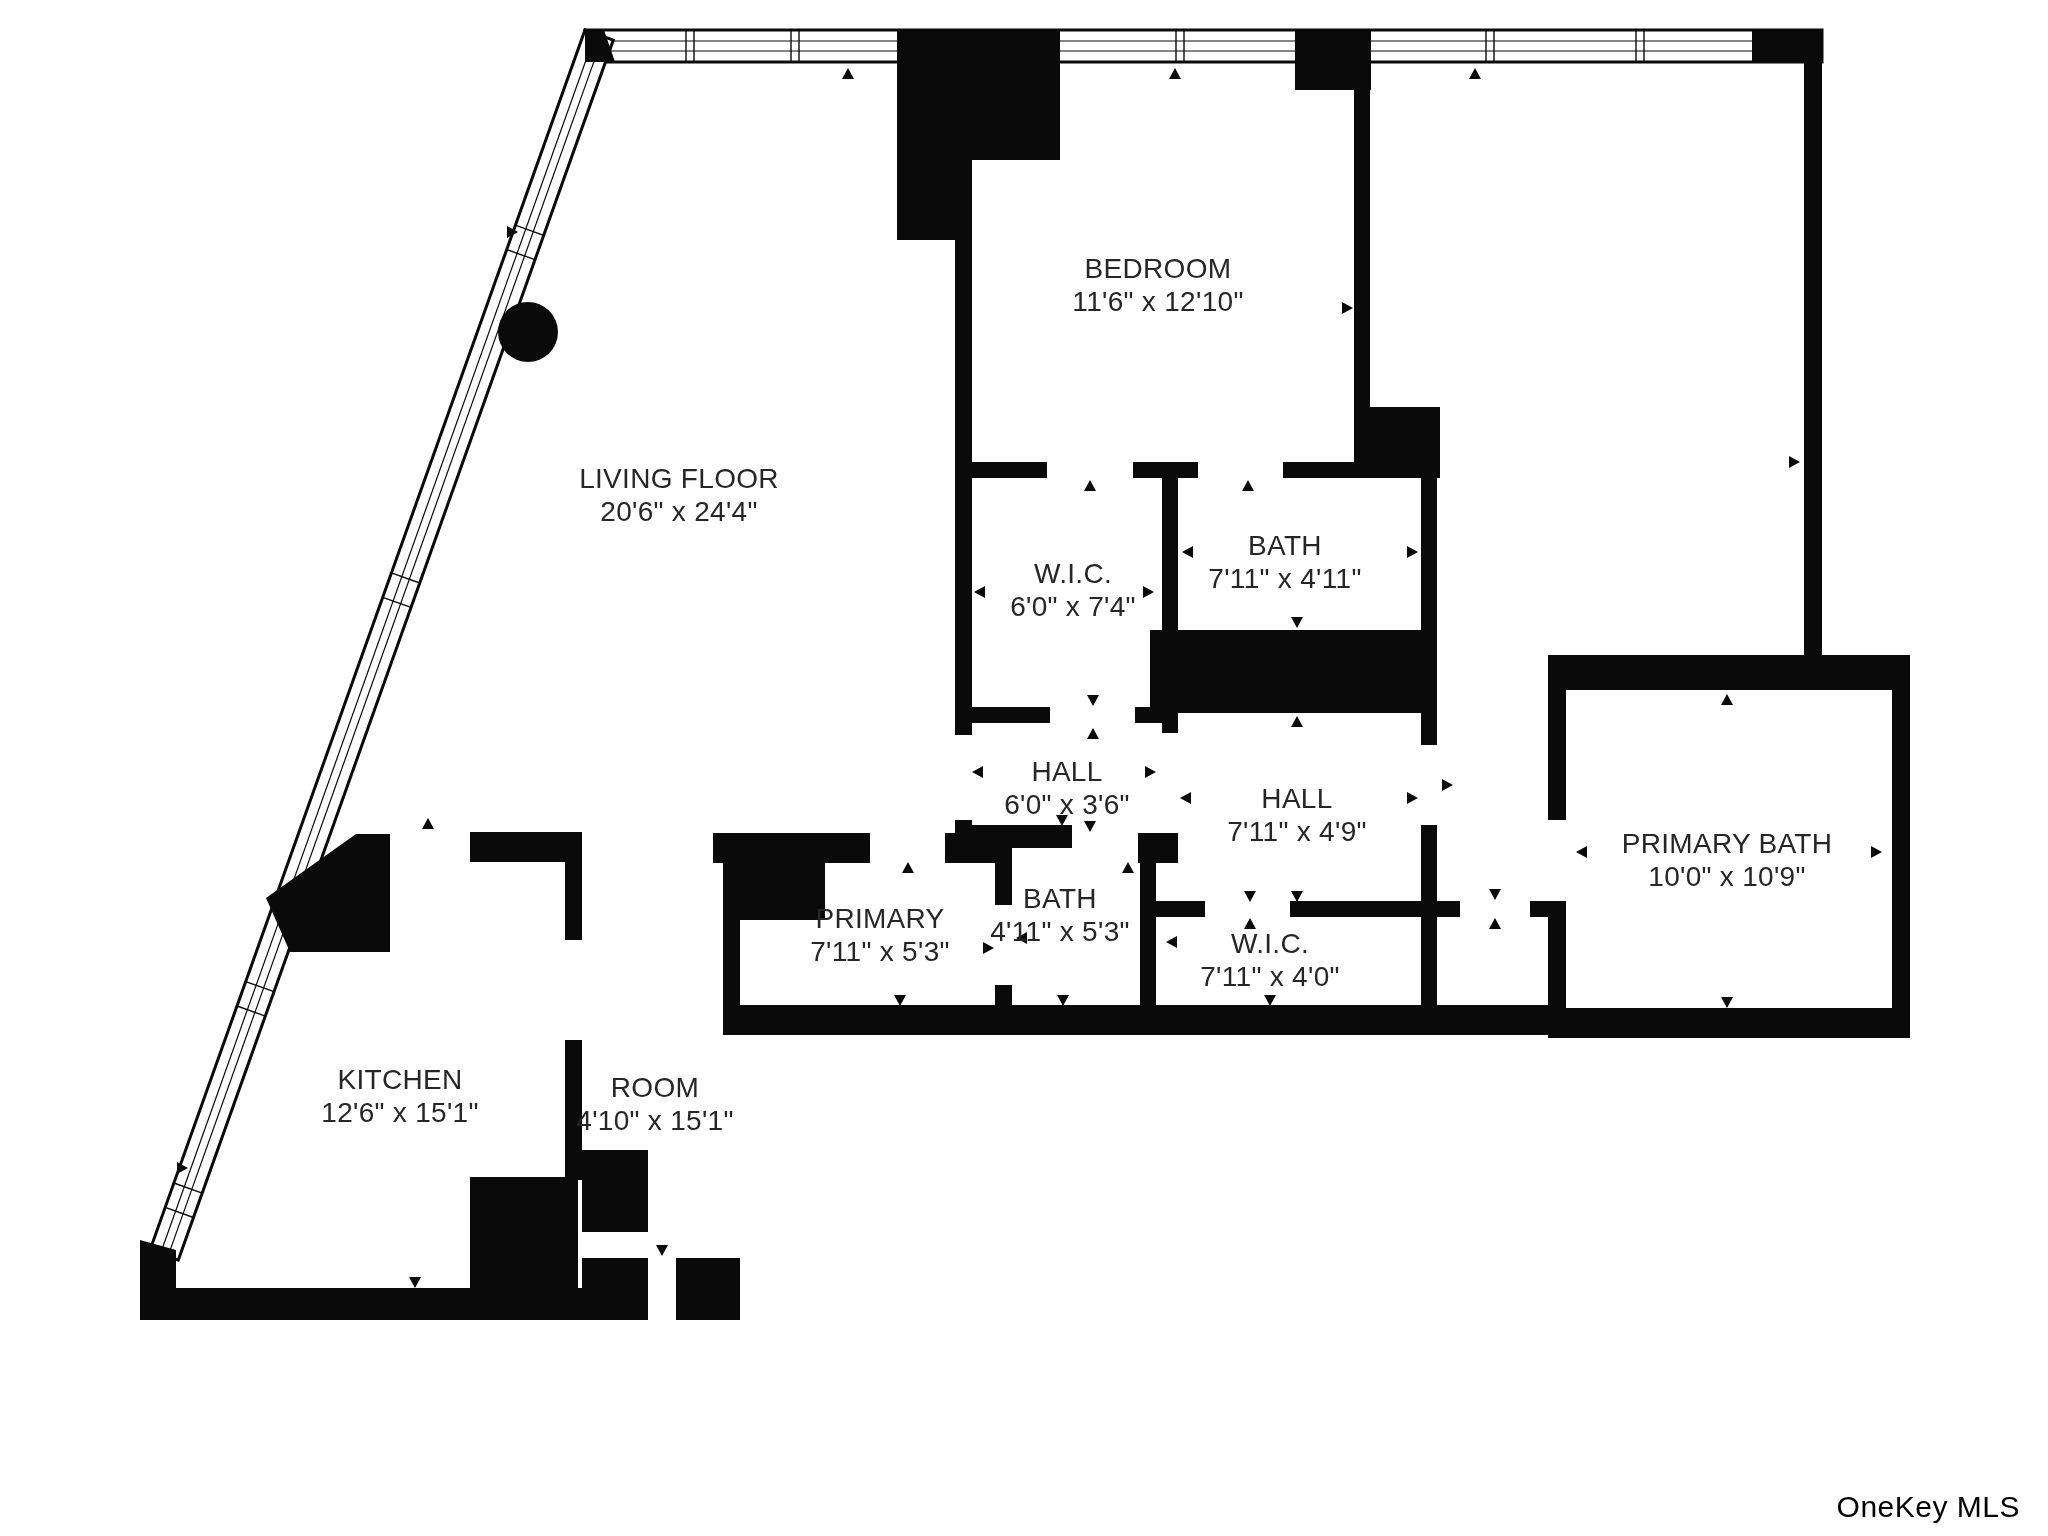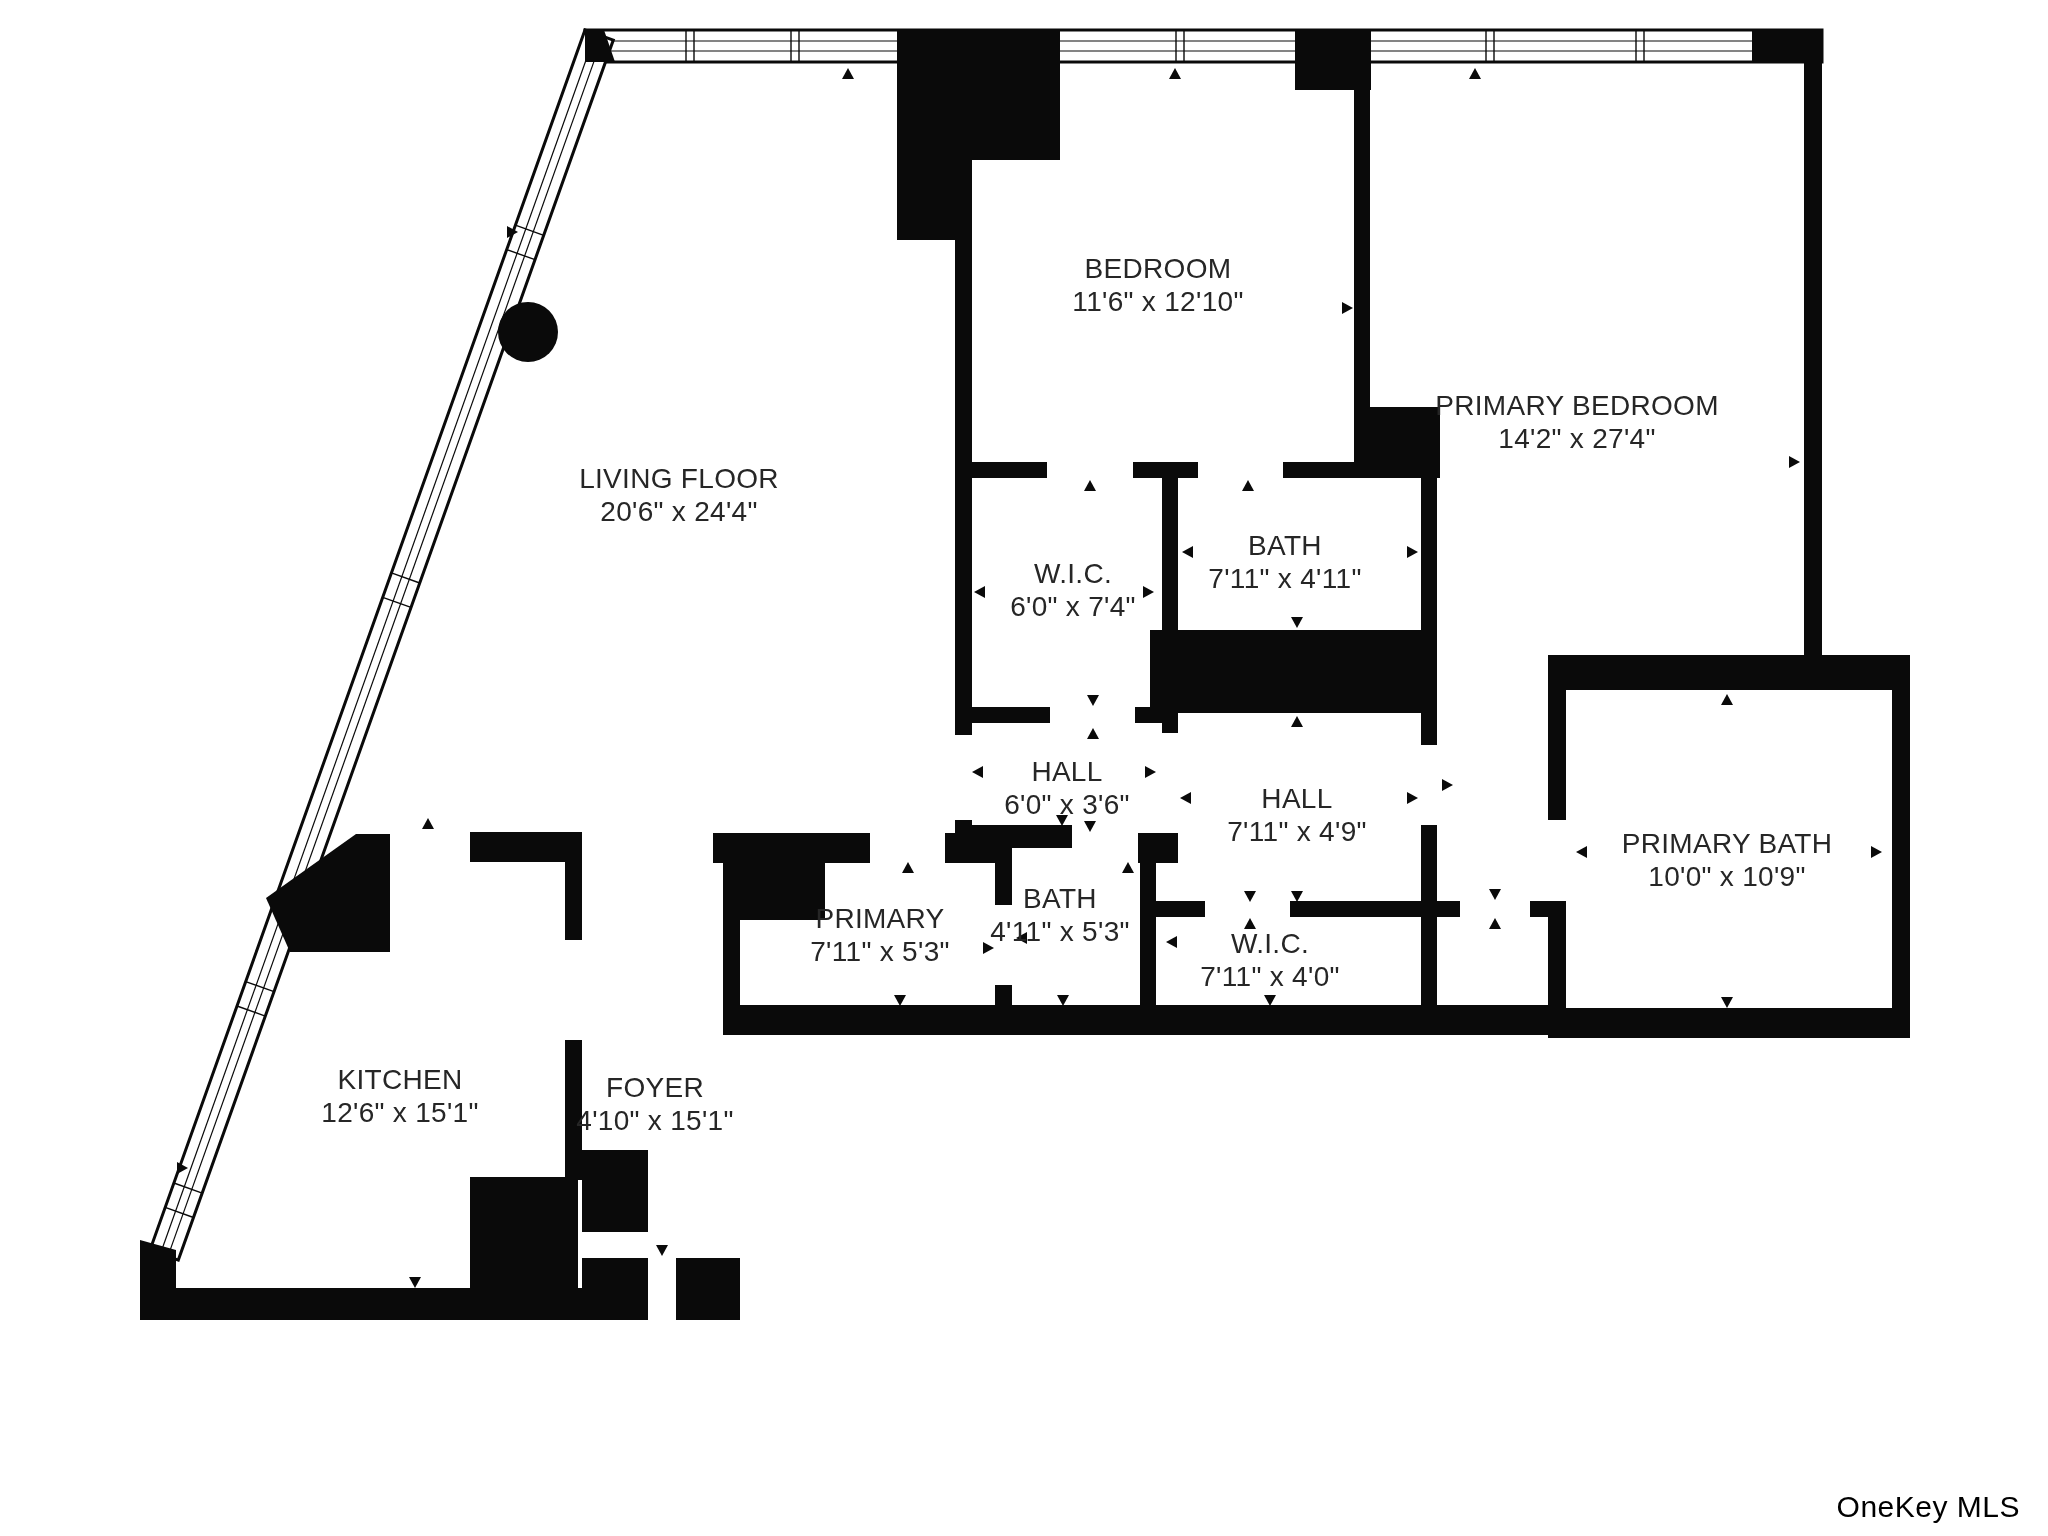--- a/index.html
+++ b/index.html
@@ -171,24 +171,20 @@
   </svg>
 
   <div class="room-label" style="left:679px;top:495px;">
     <div>LIVING FLOOR</div>
     <div>20'6" x 24'4"</div>
   </div>
   <div class="room-label" style="left:1158px;top:285px;">
     <div>BEDROOM</div>
     <div>11'6" x 12'10"</div>
   </div>
-  <div class="room-label" style="left:1577px;top:422px;">
-    <div>PRIMARY BEDROOM</div>
-    <div>14'2" x 27'4"</div>
-  </div>
   <div class="room-label" style="left:1073px;top:590px;">
     <div>W.I.C.</div>
     <div>6'0" x 7'4"</div>
   </div>
   <div class="room-label" style="left:1285px;top:562px;">
     <div>BATH</div>
     <div>7'11" x 4'11"</div>
   </div>
   <div class="room-label" style="left:1067px;top:788px;">
     <div>HALL</div>
@@ -212,18 +208,18 @@
   </div>
   <div class="room-label" style="left:1270px;top:960px;">
     <div>W.I.C.</div>
     <div>7'11" x 4'0"</div>
   </div>
   <div class="room-label" style="left:400px;top:1096px;">
     <div>KITCHEN</div>
     <div>12'6" x 15'1"</div>
   </div>
   <div class="room-label" style="left:655px;top:1104px;">
-    <div>FOYER</div>
+    <div>ROOM</div>
     <div>4'10" x 15'1"</div>
   </div>
 
   <div class="watermark">OneKey MLS</div>
 </div>
 
 </body></html>

